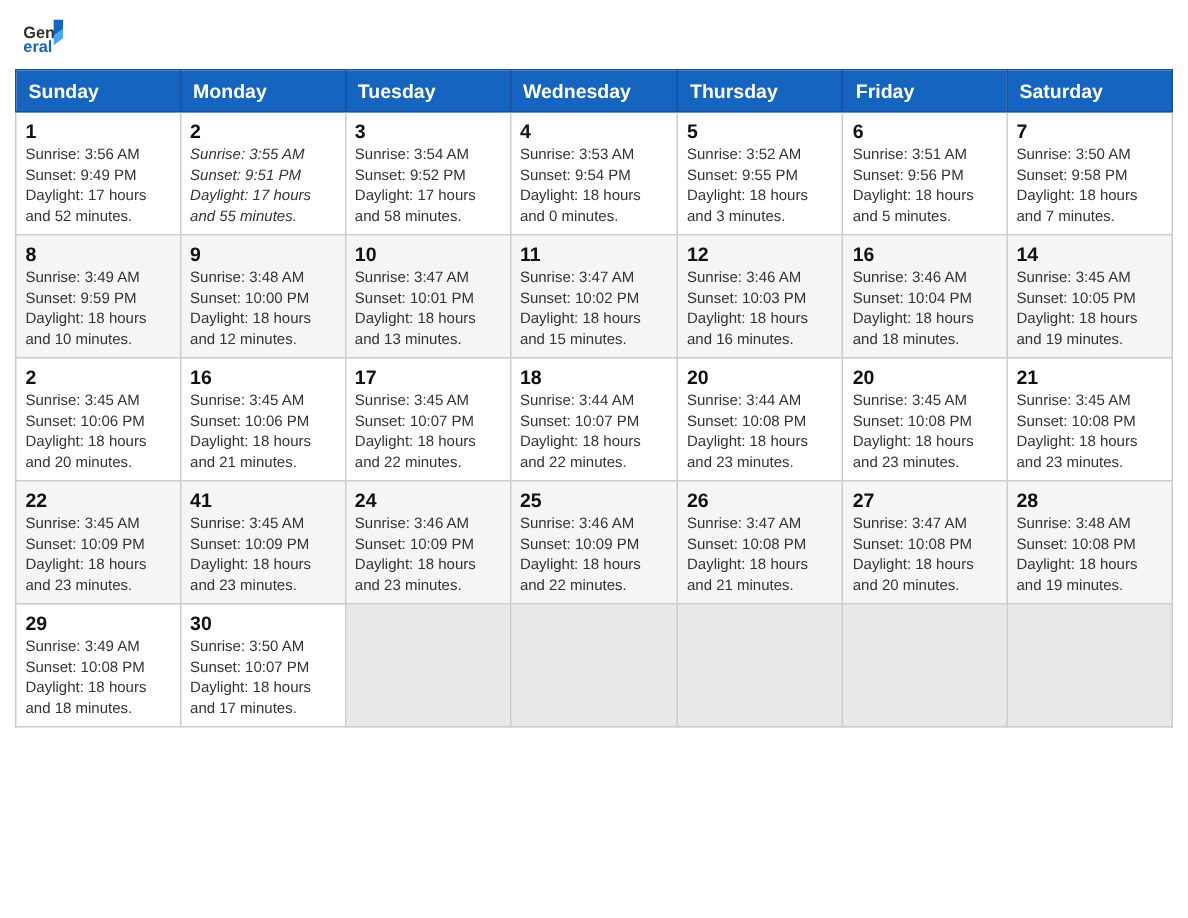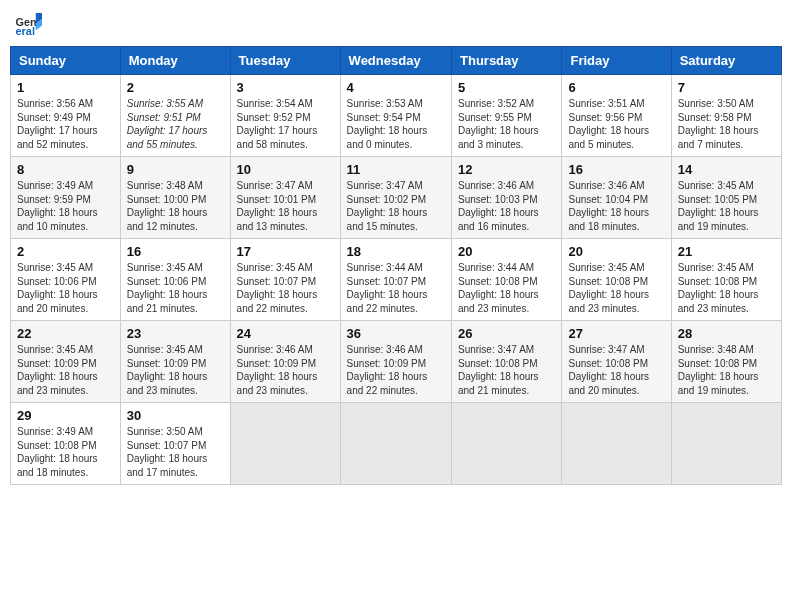--- a/index.html
+++ b/index.html
@@ -284,35 +284,35 @@
       </tr>
       <tr>
         <td>
           <span class="day-num">22</span>
           <div class="day-info" style="white-space: pre-line;">Sunrise: 3:45 AM
 Sunset: 10:09 PM
 Daylight: 18 hours
 and 23 minutes.</div>
         </td>
         <td>
-          <span class="day-num">23</span>
+          <span class="day-num">41</span>
           <div class="day-info" style="white-space: pre-line;">Sunrise: 3:45 AM
 Sunset: 10:09 PM
 Daylight: 18 hours
 and 23 minutes.</div>
         </td>
         <td>
           <span class="day-num">24</span>
           <div class="day-info" style="white-space: pre-line;">Sunrise: 3:46 AM
 Sunset: 10:09 PM
 Daylight: 18 hours
 and 23 minutes.</div>
         </td>
         <td>
-          <span class="day-num">36</span>
+          <span class="day-num">25</span>
           <div class="day-info" style="white-space: pre-line;">Sunrise: 3:46 AM
 Sunset: 10:09 PM
 Daylight: 18 hours
 and 22 minutes.</div>
         </td>
         <td>
           <span class="day-num">26</span>
           <div class="day-info" style="white-space: pre-line;">Sunrise: 3:47 AM
 Sunset: 10:08 PM
 Daylight: 18 hours

